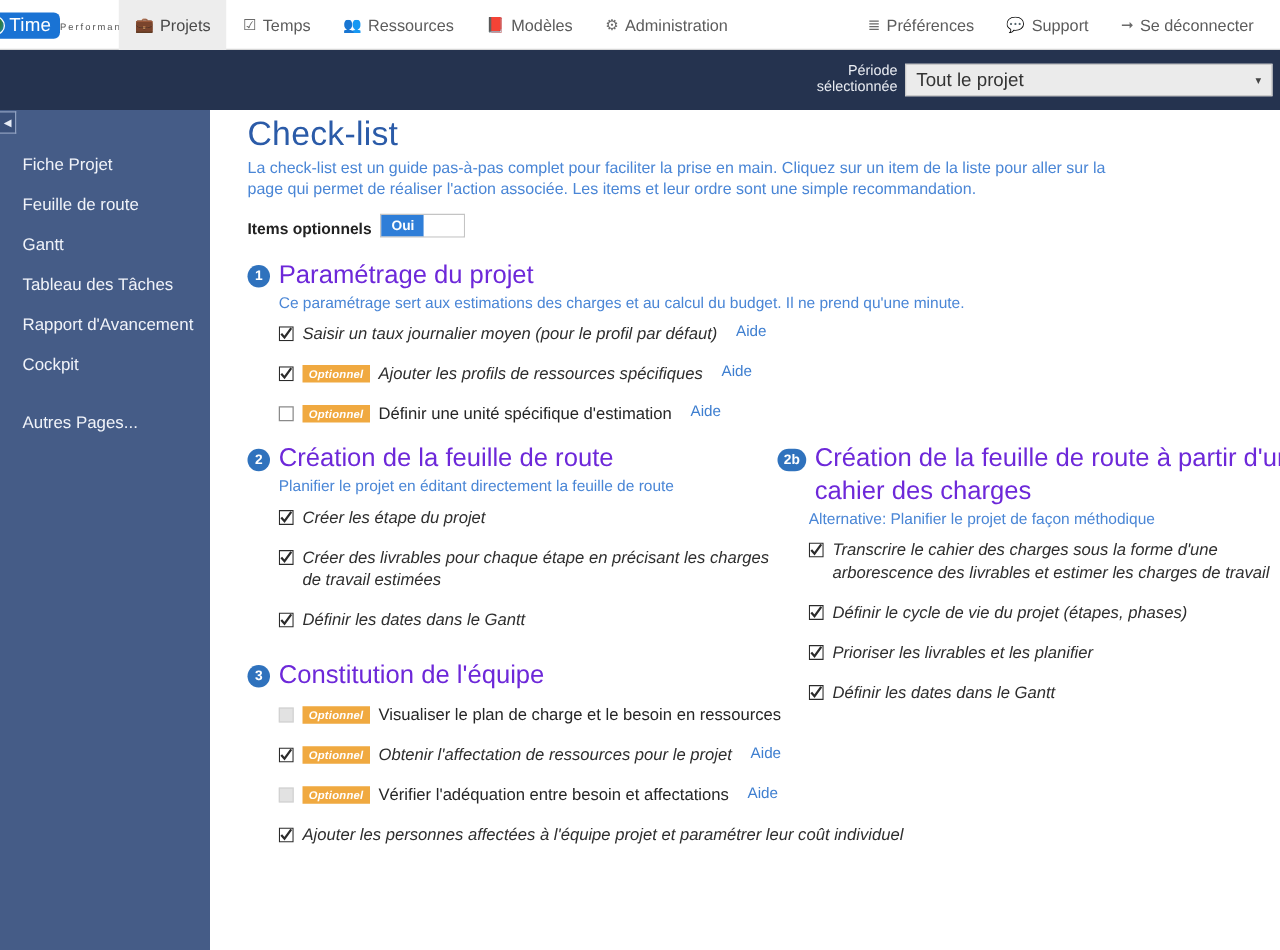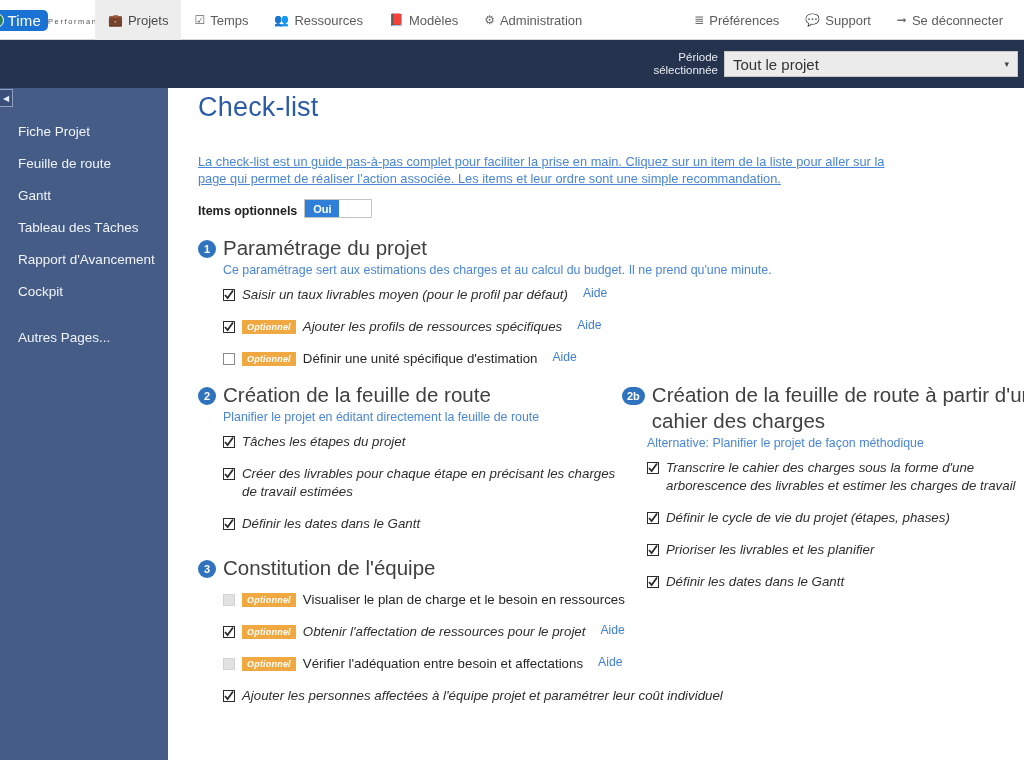--- a/index.html
+++ b/index.html
@@ -114,21 +114,21 @@
     width: 856px; height: 547px;
     background: #ffffff;
     padding: 4px 0 0 22px;
   }
   #page-title {
     color: #2b5ba8; font-size: 27px; font-weight: normal;
     letter-spacing: .2px;
   }
   #page-desc {
     color: #4a86d6; font-size: 12.8px; line-height: 17px;
-    margin-top: 30px; width: 690px; text-decoration: underline;
+    margin-top: 2px; width: 690px;
   }
   #optrow { margin-top: 12px; display: flex; align-items: flex-end; gap: 7px; }
   #optlabel { font-size: 12.5px; font-weight: bold; color: #222; }
   #opttoggle {
     display: flex; width: 68px; height: 19px;
     border: 1px solid #c4c4c4; background: #ffffff; cursor: pointer;
   }
   #opttoggle .on {
     background: #2f7ed8; color: #ffffff;
     width: 34px; display: flex; align-items: center; justify-content: center;
@@ -142,21 +142,21 @@
   .sec-head { display: flex; align-items: flex-start; gap: 7px; }
   .badge {
     flex: none; border-radius: 999px;
     background: #2f72bd; color: #ffffff;
     font-size: 11px; font-weight: bold;
     height: 18px; min-width: 18px;
     display: inline-flex; align-items: center; justify-content: center;
     padding: 0 5px; margin-top: 5px;
   }
   .sec-title {
-    color: #404040; font-size: 20.5px; line-height: 26px;
+    color: #6d28d9; font-size: 20.5px; line-height: 26px;
     font-weight: normal;
   }
   .sec-sub {
     color: #4a86d6; font-size: 12.4px;
     margin: 2px 0 0 25px;
   }
   .items { margin: 9px 0 0 25px; }
   .item {
     display: flex; align-items: flex-start; gap: 7px;
     margin-bottom: 14px; cursor: pointer;
@@ -303,21 +303,21 @@
     <div class="sec-sub">Ce paramétrage sert aux estimations des charges et au calcul du budget. Il ne prend qu'une minute.</div>
     <div class="items">
 
       <div class="item">
         <span class="cb checked">
             <svg width="12" height="12" viewBox="0 0 12 12">
               <rect x="0.5" y="0.5" width="11" height="11" fill="#fff" stroke="#2b2b2b"></rect>
               <path d="M2 6 L4.6 9 L10 1.5" stroke="#2b2b2b" stroke-width="1.8" fill="none"></path>
             </svg>
           </span>
-        <span class="itxt done">Saisir un taux livrables moyen (pour le profil par défaut)</span>
+        <span class="itxt done">Saisir un taux journalier moyen (pour le profil par défaut)</span>
         <span class="aide">Aide</span>
       </div>
 
       <div class="item">
         <span class="cb checked">
             <svg width="12" height="12" viewBox="0 0 12 12">
               <rect x="0.5" y="0.5" width="11" height="11" fill="#fff" stroke="#2b2b2b"></rect>
               <path d="M2 6 L4.6 9 L10 1.5" stroke="#2b2b2b" stroke-width="1.8" fill="none"></path>
             </svg>
           </span>
@@ -343,21 +343,21 @@
       </div>
       <div class="sec-sub">Planifier le projet en éditant directement la feuille de route</div>
       <div class="items">
         <div class="item">
           <span class="cb checked">
               <svg width="12" height="12" viewBox="0 0 12 12">
                 <rect x="0.5" y="0.5" width="11" height="11" fill="#fff" stroke="#2b2b2b"></rect>
                 <path d="M2 6 L4.6 9 L10 1.5" stroke="#2b2b2b" stroke-width="1.8" fill="none"></path>
               </svg>
             </span>
-          <span class="itxt done">Tâches les étapes du projet</span>
+          <span class="itxt done">Créer les étape du projet</span>
         </div>
         <div class="item">
           <span class="cb checked">
               <svg width="12" height="12" viewBox="0 0 12 12">
                 <rect x="0.5" y="0.5" width="11" height="11" fill="#fff" stroke="#2b2b2b"></rect>
                 <path d="M2 6 L4.6 9 L10 1.5" stroke="#2b2b2b" stroke-width="1.8" fill="none"></path>
               </svg>
             </span>
           <span class="itxt done">Créer des livrables pour chaque étape en précisant les charges de travail estimées</span>
         </div>

